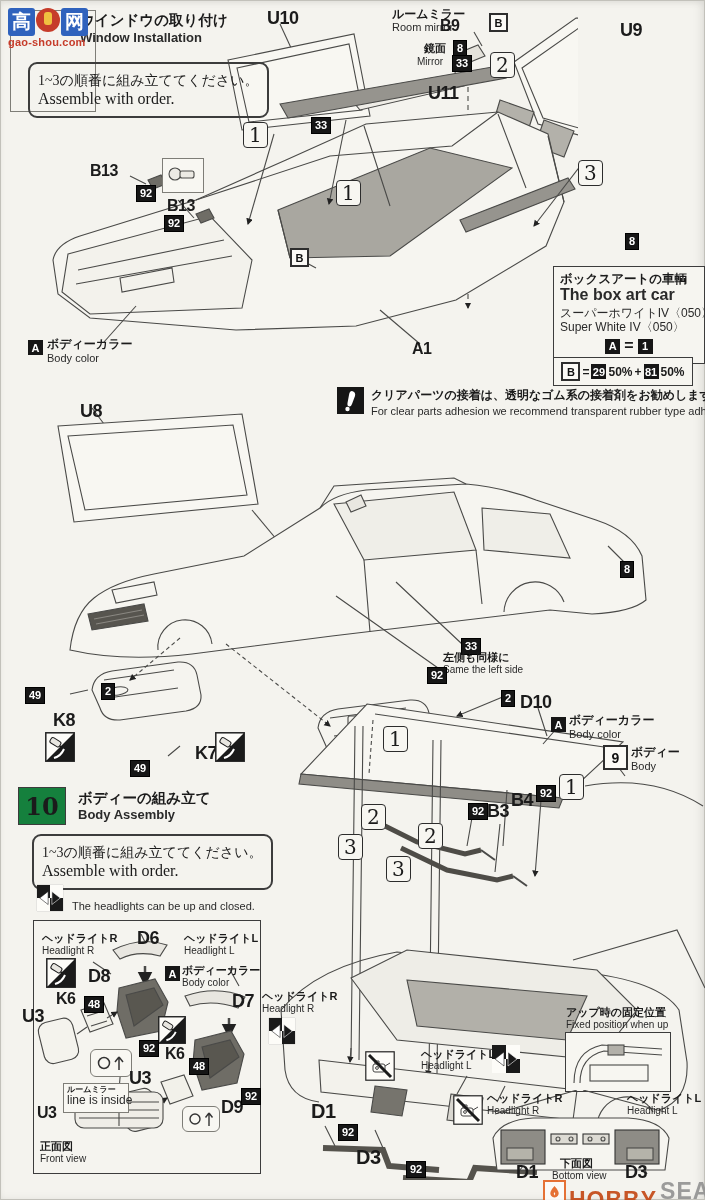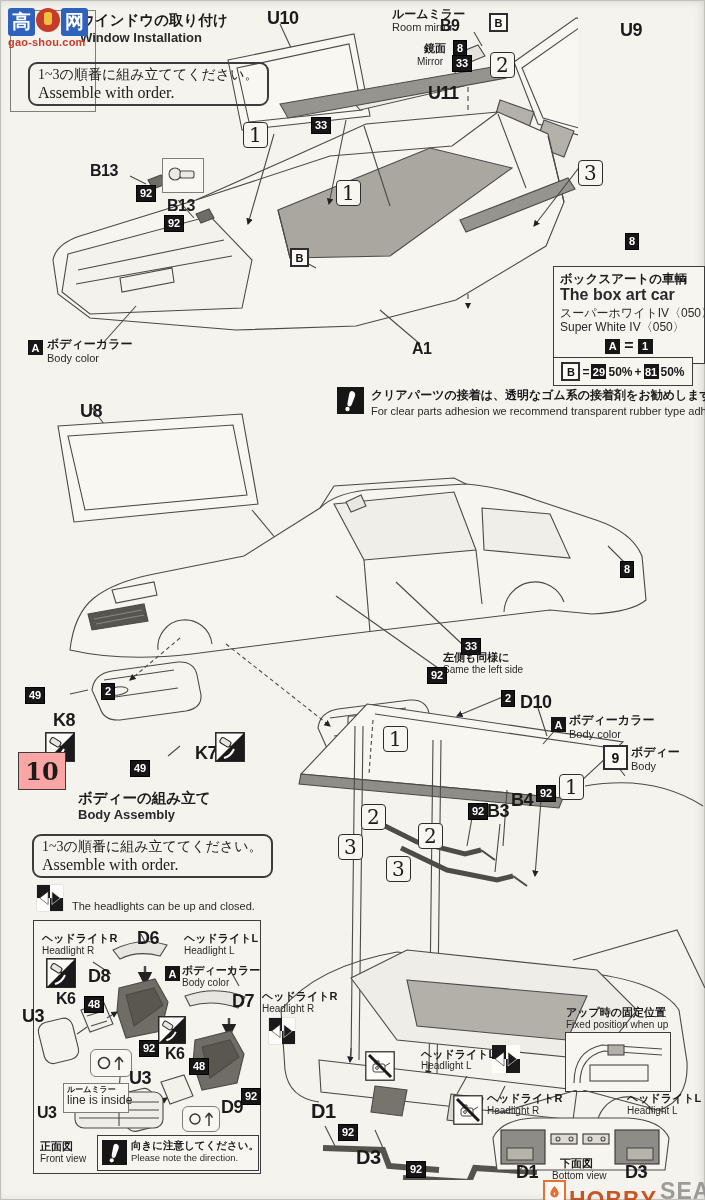--- a/index.html
+++ b/index.html
@@ -19,21 +19,21 @@
        padding:1px 3px;border:1px solid #000;display:inline-block;}
   .cbx{width:15px;height:15px;background:#161616;color:#fff;font-weight:bold;font-size:11px;
        display:flex;align-items:center;justify-content:center;}
   .obx{width:15px;height:15px;background:#fbfaf6;color:#111;border:2px solid #2e2e2e;font-weight:bold;
        font-size:11px;display:flex;align-items:center;justify-content:center;}
   .gbx{width:21px;height:21px;background:#fbfaf6;color:#111;border:2px solid #2e2e2e;font-weight:bold;
        font-size:14px;display:flex;align-items:center;justify-content:center;}
   .snum{background:#f7f6f1;border:1.5px solid #2c2c2c;border-radius:4px;
         font-family:"DejaVu Serif",serif;font-size:20px;line-height:24px;padding:0 5px;}
   
-  .obox{border:2px solid #3c3c3c;border-radius:9px;padding:2px 8px;
+  .obox{border:2px solid #3c3c3c;border-radius:9px;padding:8px 8px;
         font-family:"Liberation Serif",serif;}
   .obox .l1{font-size:14px;white-space:nowrap;}
   .obox .l2{font-size:16px;white-space:nowrap;}
   .frame{border:1.5px solid #3c3c3c;}
   .thin{border:1px solid #7e7d77;}
   
   .lg-k{display:inline-block;background:#2f62bd;color:#fff;font-weight:bold;font-size:19px;
         padding:1px 4px;border-radius:3px;}
   .lg-gear{display:inline-block;width:24px;height:24px;background:#c63c2a;border-radius:50%;
         vertical-align:-4px;margin:0 1px;position:relative;}
@@ -298,21 +298,21 @@
   <div class="abs snum" style="left:559px;top:774px">1</div>
   <div class="abs snum" style="left:361px;top:804px">2</div>
   <div class="abs snum" style="left:418px;top:823px">2</div>
   <div class="abs snum" style="left:338px;top:834px">3</div>
   <div class="abs snum" style="left:386px;top:856px">3</div>
   <div class="abs bdg" style="left:536px;top:785px">92</div>
   <div class="abs pl" style="left:511px;top:790px">B4</div>
   <div class="abs bdg" style="left:468px;top:803px">92</div>
   <div class="abs pl" style="left:487px;top:801px">B3</div>
 
-  <div class="abs frame" style="left:18px;top:752px;width:46px;height:36px;display:flex;align-items:center;justify-content:center;background:#fca5a5;font-family:'DejaVu Serif',serif;font-weight:bold;font-size:24px">10</div>
+  <div class="abs frame" style="left:18px;top:787px;width:46px;height:36px;display:flex;align-items:center;justify-content:center;background:#15803d;font-family:'DejaVu Serif',serif;font-weight:bold;font-size:24px">10</div>
   <div class="abs tjp big" style="left:78px;top:790px">ボディーの組み立て</div>
   <div class="abs ten big" style="left:78px;top:808px">Body Assembly</div>
   <div class="abs obox" style="left:32px;top:834px">
     <div class="l1">1~3の順番に組み立ててください。</div>
     <div class="l2">Assemble with order.</div>
   </div>
 
   <div class="abs" style="left:36px;top:884px">
     <svg width="28" height="28" viewBox="0 0 30 30">
         <rect x="1" y="1" width="28" height="28" fill="#1a1a1a"></rect>
@@ -408,32 +408,20 @@
   <div class="abs thin" style="left:182px;top:1106px;width:36px;height:24px;border-radius:6px;background:#f8f7f2">
     <svg width="36" height="24" viewBox="0 0 36 24">
         <g stroke="#333" fill="none" stroke-width="1.4">
           <circle cx="12" cy="12" r="5"></circle>
           <path d="M26,19 V6 M26,6 l-3.5,4.5 M26,6 l3.5,4.5"></path>
         </g>
       </svg>
   </div>
   <div class="abs tjp sm" style="left:40px;top:1140px">正面図</div>
   <div class="abs ten sm" style="left:40px;top:1153px">Front view</div>
-  <div class="abs frame" style="left:97px;top:1135px;width:160px;height:34px;background:#f7f6f1">
-    <div class="abs" style="left:4px;top:4px;width:25px;height:25px;background:#161616">
-      <svg width="25" height="25" viewBox="0 0 27 27">
-          <g fill="#fff">
-            <path d="M15,4 q4,1 3,5 l-3,8 q-1,3 -3,2.5 q-2,-0.5 -1.5,-3.5 l1.5,-8 q0.5,-4 3,-4 Z"></path>
-            <circle cx="10.5" cy="22" r="2.2"></circle>
-          </g>
-        </svg>
-    </div>
-    <div class="abs tjp" style="left:33px;top:3px;font-size:10.5px">向きに注意してください。</div>
-    <div class="abs ten" style="left:33px;top:17px;font-size:9.5px">Please note the direction.</div>
-  </div>
 
   <div class="abs tjp sm" style="left:262px;top:990px">ヘッドライトR</div>
   <div class="abs ten sm" style="left:262px;top:1003px">Headlight R</div>
   <div class="abs" style="left:268px;top:1017px">
     <svg width="28" height="28" viewBox="0 0 30 30">
         <rect x="1" y="1" width="28" height="28" fill="#1a1a1a"></rect>
         <rect x="15" y="1" width="14" height="14" fill="#fdfcf8"></rect>
         <rect x="1" y="15" width="14" height="14" fill="#fdfcf8"></rect>
         <path d="M13,8 L4,15 L13,22 Z" fill="#fff" stroke="#1a1a1a" stroke-width="0.6"></path>
         <path d="M17,8 L26,15 L17,22 Z" fill="#1a1a1a" stroke="#fff" stroke-width="0.6"></path>

